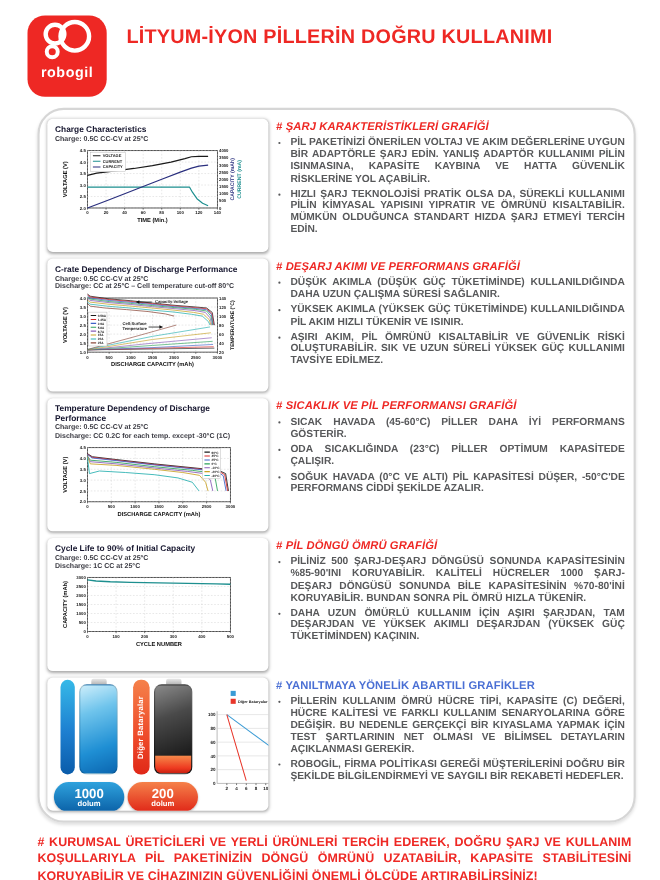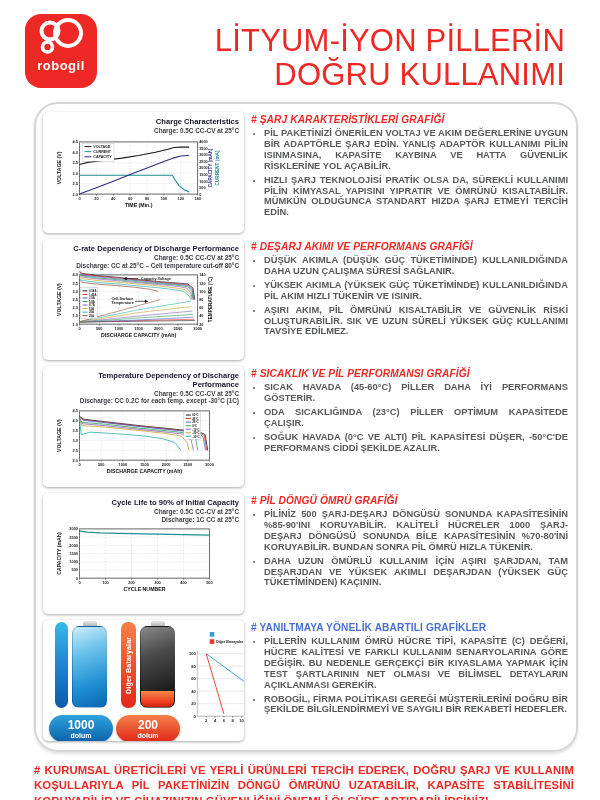--- a/index.html
+++ b/index.html
@@ -11,25 +11,25 @@
   }
   *{margin:0;padding:0;box-sizing:border-box;}
   html,body{width:600px;background:#fff;font-family:"Liberation Sans",sans-serif;}
   body{height:800px;overflow:hidden;}
 
   
   .header{display:flex;align-items:flex-start;padding:14px 20px 8px 25px;}
   .logo-box{width:72px;height:74px;background:var(--red);border-radius:16px;display:flex;flex-direction:column;align-items:center;justify-content:flex-start;flex-shrink:0;}
   .logo-box svg{display:block;}
   .logo-text{color:#fff;font-size:13px;font-weight:bold;letter-spacing:.5px;margin-top:-2px;}
-  .page-title{color:var(--red);font-size:31px;font-weight:normal;line-height:1.1;margin-left:18px;margin-top:10px;letter-spacing:.2px;max-width:450px;text-align:right;}
+  .page-title{color:var(--red);font-size:18px;font-weight:bold;line-height:1.1;margin-left:18px;margin-top:10px;letter-spacing:.2px;max-width:450px;}
 
   
   .card{margin:2px 22px 0 34px;border:2px solid #d6d6d6;border-radius:24px;padding:8px 8px 8px 7px;display:flex;gap:7px;height:650px;box-shadow:0 2px 3px rgba(0,0,0,.12);}
-  .charts-col{width:201px;flex-shrink:0;display:flex;flex-direction:column;gap:6px;text-align:right;}
+  .charts-col{width:201px;flex-shrink:0;display:flex;flex-direction:column;gap:6px;}
   .chart-card{background:#fff;border-radius:5px;box-shadow:0 1px 3px rgba(0,0,0,.35);padding:6px 5px 3px 7px;height:121px;overflow:hidden;}
   .chart-title{font-size:7.6px;font-weight:bold;color:#15152e;line-height:1.15;}
   .chart-sub{font-size:6.4px;font-weight:bold;color:#3c3c44;line-height:1.2;}
   .chart-card svg.plot{width:100%;display:block;margin-top:1px;}
 
   
   .bat-card{display:flex;align-items:center;gap:3px;padding:8px 3px 6px 6px;}
   .bat-group{display:flex;flex-direction:column;align-items:center;}
   .bat-row{display:flex;align-items:flex-end;gap:4px;}
   .side-bar{width:13px;height:86px;border-radius:7px;position:relative;}

